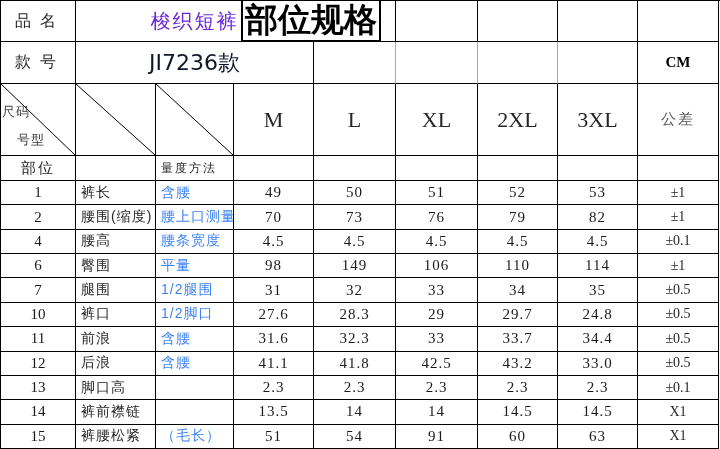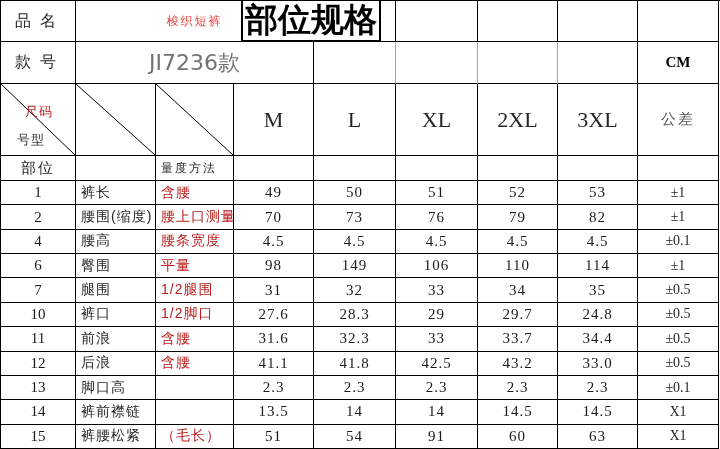--- a/index.html
+++ b/index.html
@@ -28,36 +28,36 @@
     display:flex;align-items:center;justify-content:center;
     box-sizing:border-box;
     overflow:hidden;
     white-space:nowrap;
     font-size:14px;
   }
   .lt{border-right-color:#a6a6a6;}
   .span3{grid-column:span 3;}
   
   .toplabel{font-size:16px;letter-spacing:9px;padding-left:14px;justify-content:flex-start;color:#262626;}
-  .prodval{font-size:12px;letter-spacing:2px;color:#ef4444;}
-  .styleval{font-size:22px;color:#737373;font-family:"DejaVu Sans","Liberation Sans",sans-serif;}
+  .prodval{font-size:20px;letter-spacing:2px;color:#6d28d9;}
+  .styleval{font-size:22px;color:#0f172a;font-family:"DejaVu Sans","Liberation Sans",sans-serif;}
   .cmcell{font-size:15px;font-weight:bold;font-family:"Liberation Serif","DejaVu Serif",serif;color:#000;}
   
   .sizecell{font-size:22px;font-family:"Liberation Serif","DejaVu Serif",serif;color:#262626;}
   .tolhead{font-size:15px;color:#595959;letter-spacing:2px;}
   .diag svg{position:absolute;inset:0;width:100%;height:100%;}
-  .corner-top{position:absolute;left:1px;top:19px;font-size:13px;color:#b91c1c;letter-spacing:1px;padding-left:23px;}
+  .corner-top{position:absolute;left:1px;top:19px;font-size:13px;color:#404040;letter-spacing:1px;}
   .corner-bottom{position:absolute;left:16px;top:47px;font-size:13px;color:#333;letter-spacing:1px;}
   
   .subpart{font-size:15px;letter-spacing:2px;color:#262626;}
   .submethod{justify-content:flex-start;padding-left:5px;font-size:12px;letter-spacing:2px;color:#262626;}
   
   .numcell{font-size:15px;font-family:"Liberation Serif","DejaVu Serif",serif;color:#1a1a1a;}
   .partcell{justify-content:flex-start;padding-left:5px;font-size:14px;letter-spacing:1px;color:#262626;}
-  .methodcell{justify-content:flex-start;padding-left:5px;font-size:14px;letter-spacing:1px;color:#b91c1c;}
+  .methodcell{justify-content:flex-start;padding-left:5px;font-size:14px;letter-spacing:1px;color:#3b82f6;}
   .valcell{font-size:15px;font-family:"Liberation Serif","DejaVu Serif",serif;color:#1a1a1a;letter-spacing:1px;}
   .tolcell{font-size:14px;font-family:"Liberation Serif","DejaVu Serif",serif;color:#262626;}
   
   .overlay-title{
     position:absolute;left:240px;top:-3px;
     width:140px;height:44px;
     background:#fff;border:2px solid #000;
     display:flex;align-items:center;justify-content:center;
     font-size:33px;font-weight:bold;
     font-family:"Liberation Serif","DejaVu Serif",serif;

